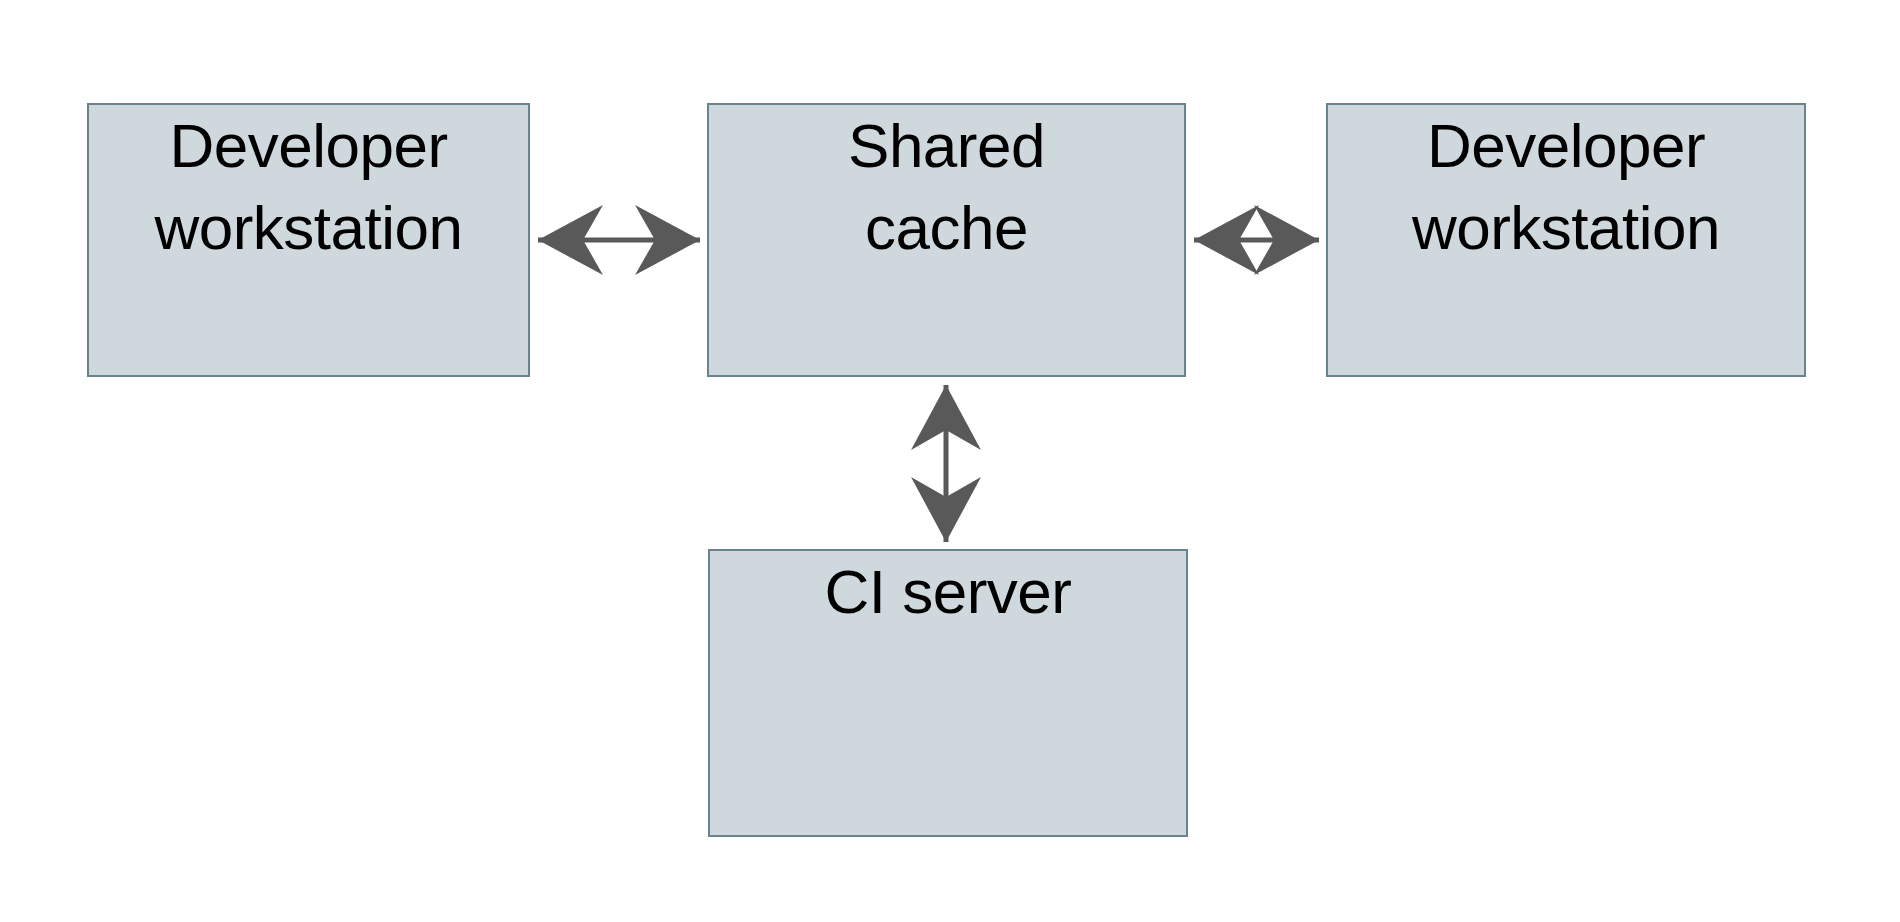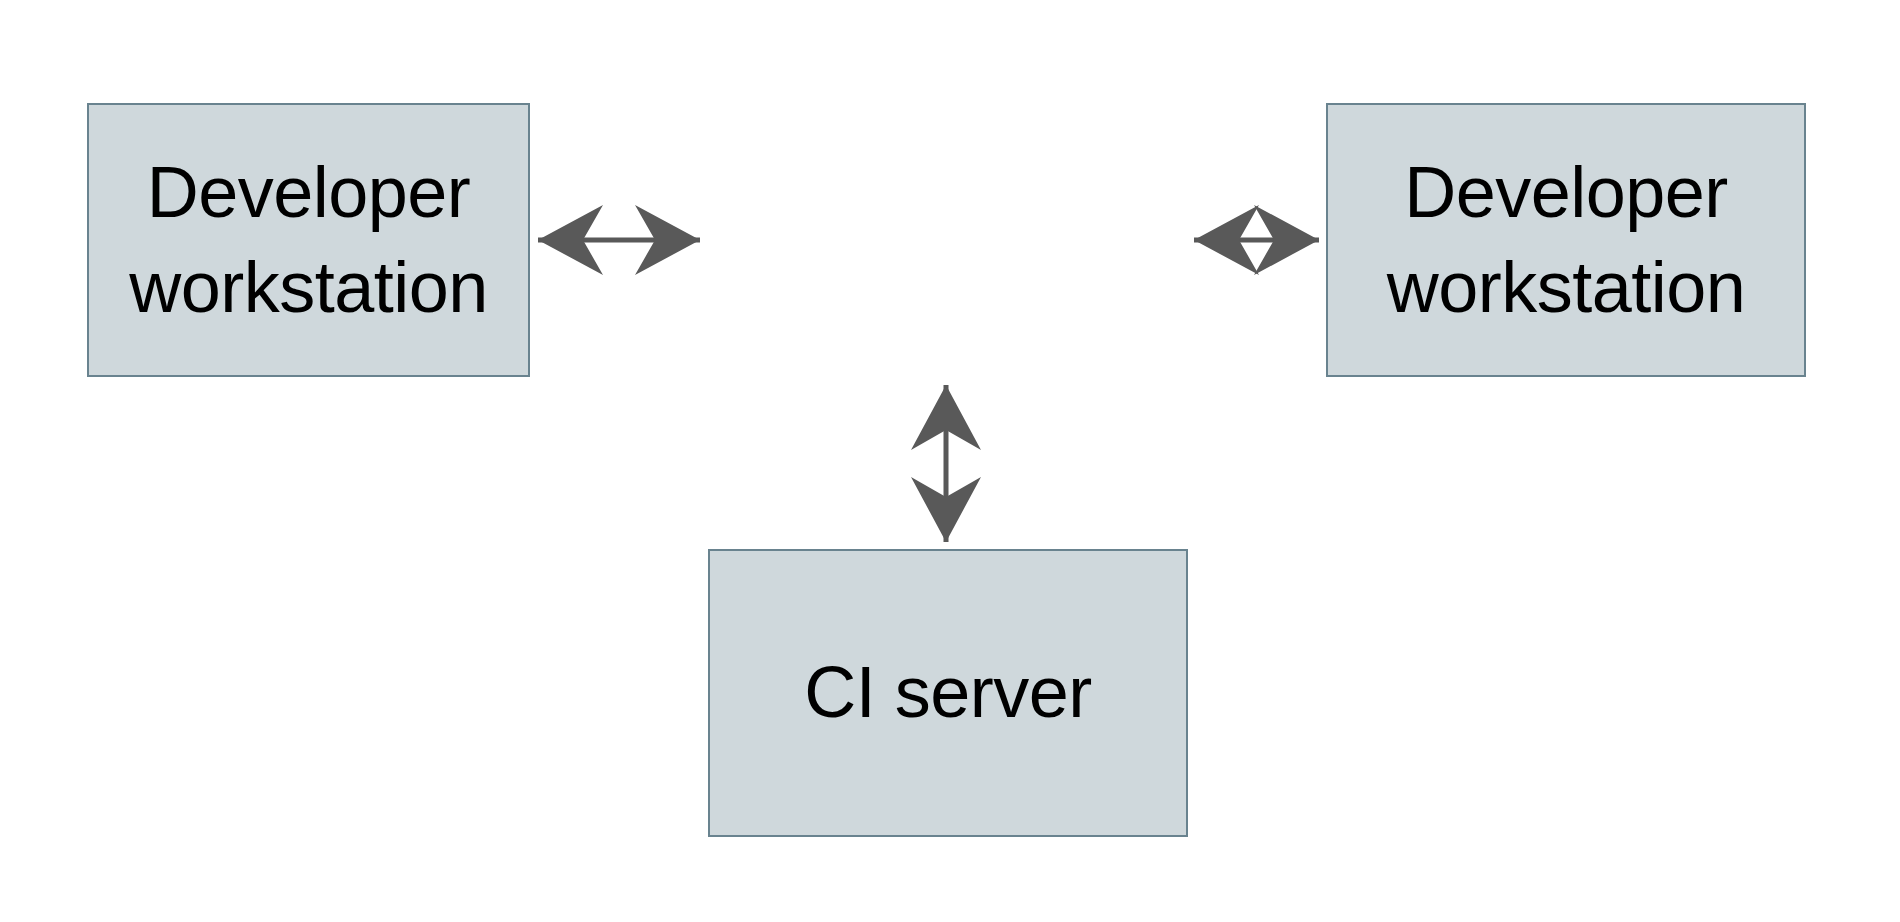--- a/index.html
+++ b/index.html
@@ -17,26 +17,25 @@
     height: 922px;
     background: #ffffff;
     overflow: hidden;
   }
   .node {
     position: absolute;
     box-sizing: border-box;
     background: #CFD8DC;
     border: 2px solid #69838F;
     display: flex;
-    align-items: center;
     justify-content: center;
     text-align: center;
     color: #000000;
     font-family: "Liberation Sans", sans-serif;
-    font-size: 72px;
+    font-size: 62px;
     line-height: 1.32;
     letter-spacing: -0.5px;
     font-weight: 400;
     white-space: pre-line;
     user-select: none;
   }
   .edge-layer {
     position: absolute;
     left: 0;
     top: 0;
@@ -80,20 +79,24 @@
 
   <div class="edge-hit" style="left:530px; top:222px; width:180px; height:36px;"></div>
   <div class="edge-hit" style="left:1186px; top:222px; width:142px; height:36px;"></div>
   <div class="edge-hit" style="left:928px; top:377px; width:36px; height:172px;"></div>
 
   <div class="node" style="left:87px; top:103px; width:443px; height:274px;">
     <span>Developer
 workstation</span>
   </div>
 
+  <div class="node" style="left:707px; top:103px; width:479px; height:274px;">
+    <span>Shared
+cache</span>
+  </div>
 
   <div class="node" style="left:1326px; top:103px; width:480px; height:274px;">
     <span>Developer
 workstation</span>
   </div>
 
   <div class="node" style="left:708px; top:549px; width:480px; height:288px;">
     <span>CI server</span>
   </div>
 

